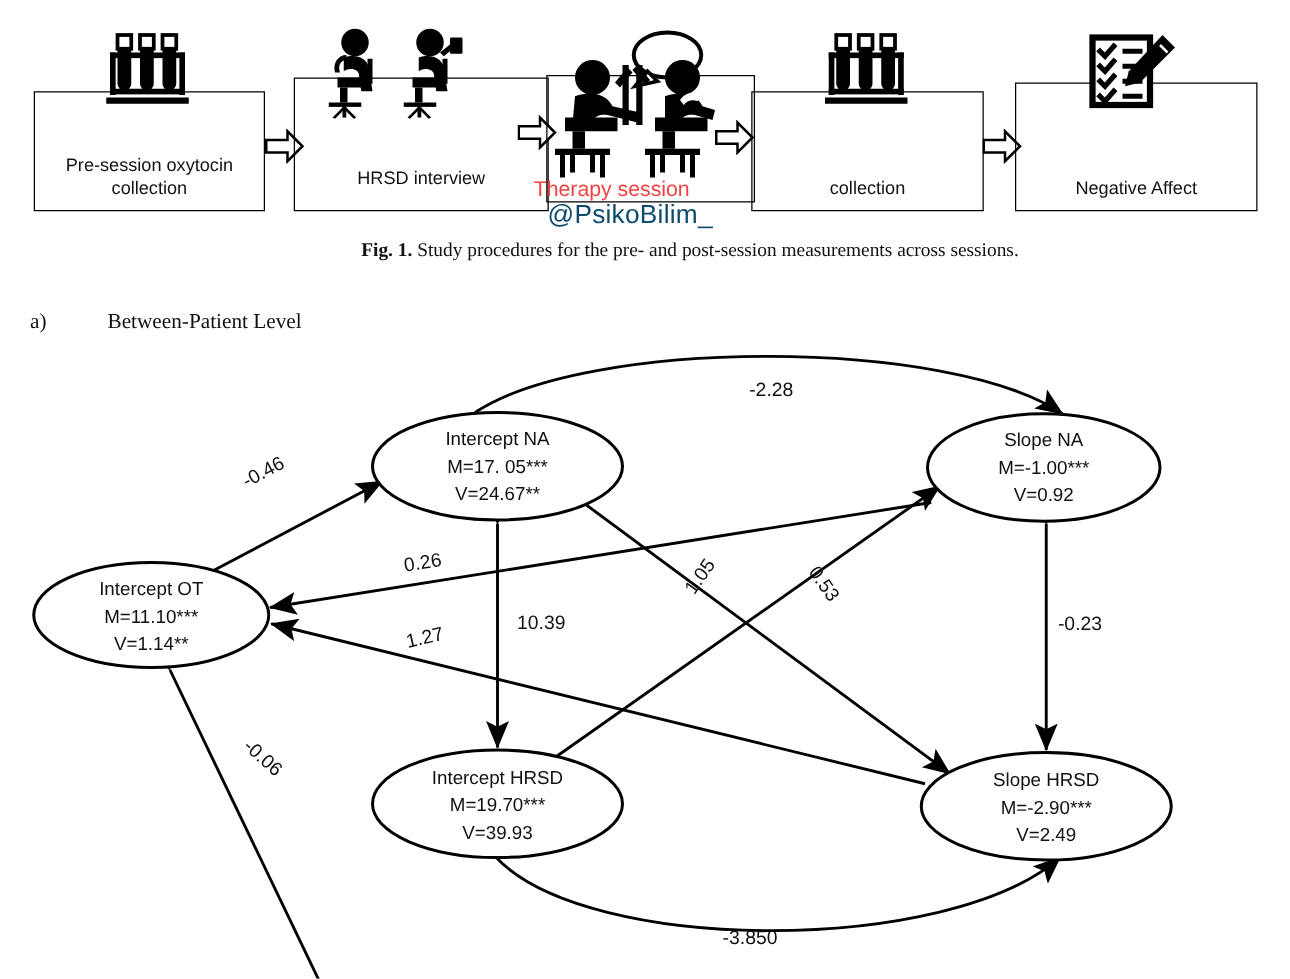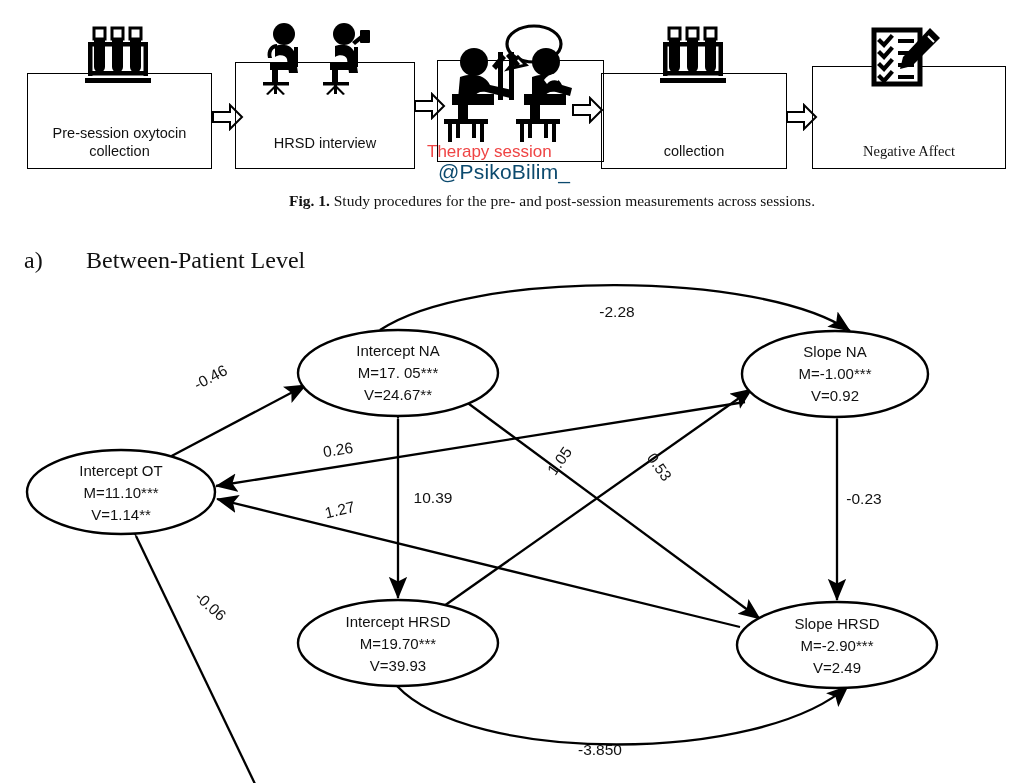--- a/index.html
+++ b/index.html
@@ -18,21 +18,21 @@
   .watermark{position:absolute;left:438px;top:160px;font-size:21px;color:#0c4a6e;
        letter-spacing:.2px;white-space:nowrap;}
   .therapy-text{position:absolute;left:427px;top:142px;font-size:17px;color:#ef4444;
        white-space:nowrap;}
 
   .caption{position:absolute;left:0;top:192px;width:1032px;text-align:center;
        font-family:"Liberation Serif",serif;font-size:15.5px;color:#111;padding-left:36px;}
   .caption b{font-weight:bold;}
 
   .sect{position:absolute;left:24px;top:247px;font-family:"Liberation Serif",serif;
-       font-size:24px;color:#111;}
+       font-size:17px;color:#111;}
   .sect .lbl{display:inline-block;width:62px;}
 
   
   .pathwrap{position:absolute;left:0;top:272px;width:1032px;height:511px;}
   svg.diagram{position:absolute;left:0;top:0;width:1032px;height:511px;}
   .node-ell{fill:#fff;stroke:#000;stroke-width:2.4;}
   .node-txt{font-family:"Liberation Sans",sans-serif;font-size:15px;fill:#111;
        text-anchor:middle;}
   .edge{fill:none;stroke:#000;stroke-width:2.3;}
   .edgelbl{font-family:"Liberation Sans",sans-serif;font-size:15.5px;fill:#111;
@@ -61,21 +61,21 @@
       <rect x="4" y="16" width="60" height="4.5" fill="#000"></rect>
       <rect x="4" y="45" width="60" height="4.5" fill="#000"></rect>
       <rect x="4" y="16" width="4.5" height="34" fill="#000"></rect>
       <rect x="59.5" y="16" width="4.5" height="34" fill="#000"></rect>
       <rect x="1" y="52" width="66" height="5" fill="#000"></rect>
     </svg>
     <svg class="arrowblk" style="left:212px;top:103px;" width="32" height="28" viewBox="0 0 32 28">
       <path d="M1 9h17V2l12 12-12 12v-7H1z" fill="#fff" stroke="#000" stroke-width="2"></path>
     </svg>
 
-    <div class="fbox" style="left:235px;top:62px;width:178px;height:105px;">
+    <div class="fbox" style="left:235px;top:62px;width:178px;height:105px;padding-left:24px;">
       <div class="flabel" style="bottom:16px;">
         <div>HRSD interview</div>
       </div>
     </div>
     <svg class="icon-svg" style="left:256px;top:22px;" width="118" height="76" viewBox="0 0 118 76">
       <g fill="#000">
         <circle cx="28" cy="12" r="11"></circle>
         <path d="M19 24c10-3 18 0 20 8l3 19h-9l-2-14c-1-4-8-5-12-2z"></path>
         <path d="M14 40h24v8H14z"></path>
         <path d="M16 48h6v12h-6z"></path>
@@ -149,21 +149,21 @@
       <rect x="4" y="16" width="60" height="4.5" fill="#000"></rect>
       <rect x="4" y="45" width="60" height="4.5" fill="#000"></rect>
       <rect x="4" y="16" width="4.5" height="34" fill="#000"></rect>
       <rect x="59.5" y="16" width="4.5" height="34" fill="#000"></rect>
       <rect x="1" y="52" width="66" height="5" fill="#000"></rect>
     </svg>
     <svg class="arrowblk" style="left:786px;top:103px;" width="32" height="28" viewBox="0 0 32 28">
       <path d="M1 9h17V2l12 12-12 12v-7H1z" fill="#fff" stroke="#000" stroke-width="2"></path>
     </svg>
 
-    <div class="fbox" style="left:812px;top:66px;width:192px;height:101px;font-family:Liberation Serif, serif;">
+    <div class="fbox" style="left:812px;top:66px;width:192px;height:101px;">
       <div class="flabel">
         <div>Negative Affect</div>
       </div>
     </div>
     <svg class="icon-svg" style="left:868px;top:26px;" width="80" height="62" viewBox="0 0 80 62">
       <rect x="6" y="4" width="46" height="54" fill="#fff" stroke="#000" stroke-width="5"></rect>
       <g stroke="#000" stroke-width="4.2" fill="none" stroke-linecap="square">
         <path d="M12 15l4 4 7-8"></path>
           <path d="M12 27l4 4 7-8"></path>
         <path d="M12 39l4 4 7-8"></path>

